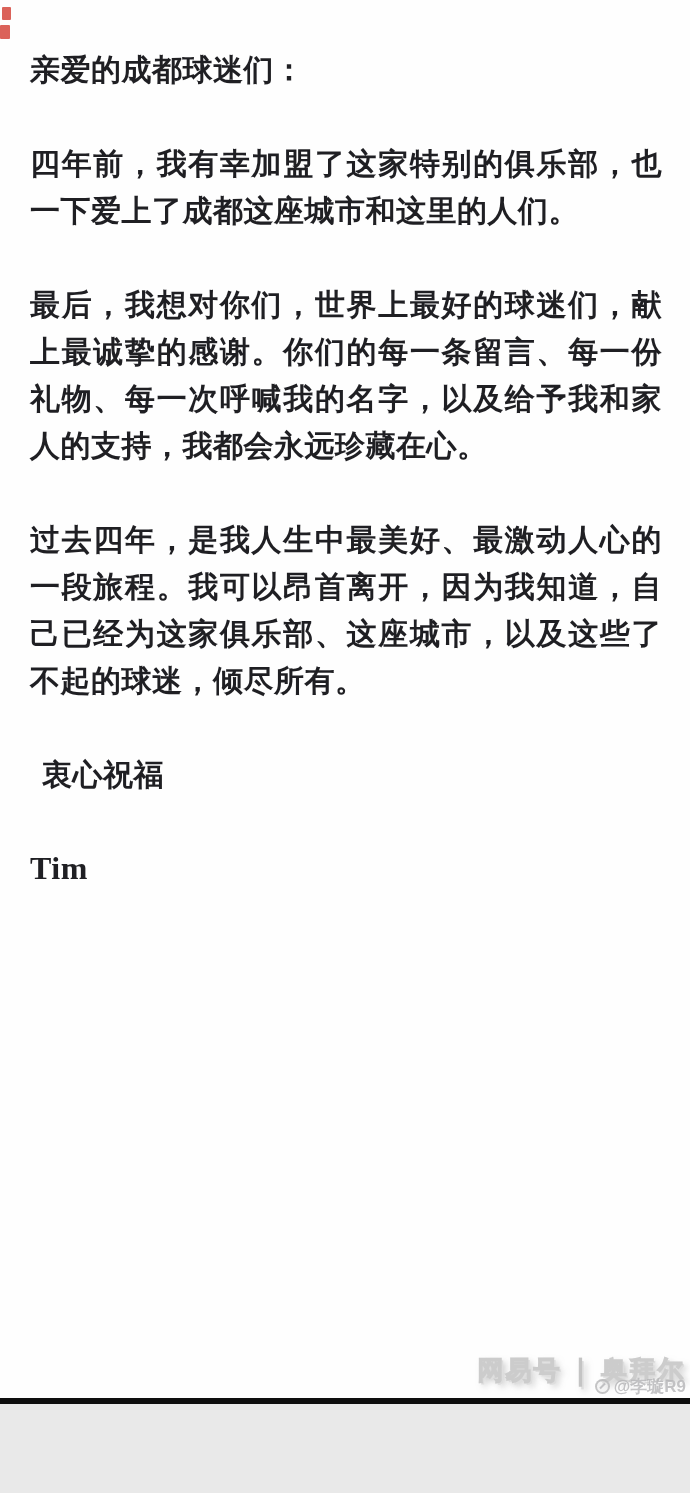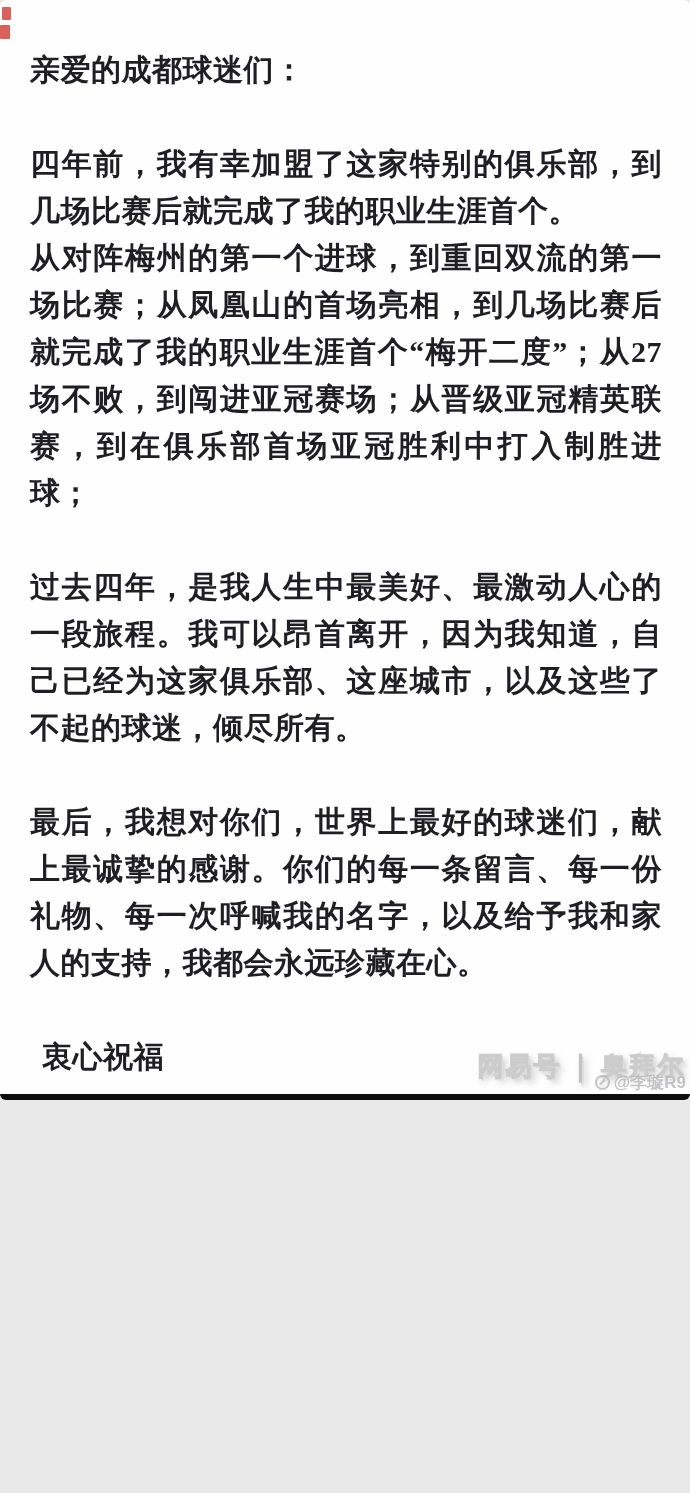--- a/index.html
+++ b/index.html
@@ -1,25 +1,24 @@
 <!DOCTYPE html>
 <html><head>
 <meta charset="utf-8">
 <style>
   html, body { margin: 0; padding: 0; background: #e9e9e9; }
   .page {
     position: relative;
     width: 690px;
-    height: 1100px;
+    height: 1404px;
     margin: 0 auto;
     background: #fefefe;
     overflow: hidden;
     font-family: "Liberation Serif", "DejaVu Serif", serif;
     color: #1f1f23;
-    border-radius: 6px;
   }
   .letter {
     position: absolute;
     top: 0; left: 0; right: 0;
     padding: 46px 28px 0 30px;
     font-size: 30px;
     line-height: 47px;
     font-weight: 700;
     text-align: justify;
     letter-spacing: 0.5px;
@@ -98,30 +97,29 @@
 
   <span class="red-mark m1"></span>
   <span class="red-mark m2"></span>
 
   <article class="letter">
 
     <p class="salutation">亲爱的成都球迷们：</p>
 
 
     <div class="block">
-      <p>四年前，我有幸加盟了这家特别的俱乐部，到几场比赛后就完成了我的职业生涯首个。</p>
-      <p>从对阵梅州的第一个进球，到重回双流的第一场比赛；从凤凰山的首场亮相，到几场比赛后就完成了我的职业生涯首个“梅开二度”；从27场不败，到闯进亚冠赛场；从晋级亚冠精英联赛，到在俱乐部首场亚冠胜利中打入制胜进球；</p>
+      <p>四年前，我有幸加盟了这家特别的俱乐部，也一下爱上了成都这座城市和这里的人们。</p>
+    </div>
+
+    <div class="block">
+      <p>最后，我想对你们，世界上最好的球迷们，献上最诚挚的感谢。你们的每一条留言、每一份礼物、每一次呼喊我的名字，以及给予我和家人的支持，我都会永远珍藏在心。</p>
     </div>
 
     <div class="block">
       <p>过去四年，是我人生中最美好、最激动人心的一段旅程。我可以昂首离开，因为我知道，自己已经为这家俱乐部、这座城市，以及这些了不起的球迷，倾尽所有。</p>
-    </div>
-
-    <div class="block">
-      <p>最后，我想对你们，世界上最好的球迷们，献上最诚挚的感谢。你们的每一条留言、每一份礼物、每一次呼喊我的名字，以及给予我和家人的支持，我都会永远珍藏在心。</p>
     </div>
 
     <div class="closing-block">
       <p>衷心祝福</p>
     </div>
 
     <div class="signature-block">
       <p>Tim</p>
     </div>
 

